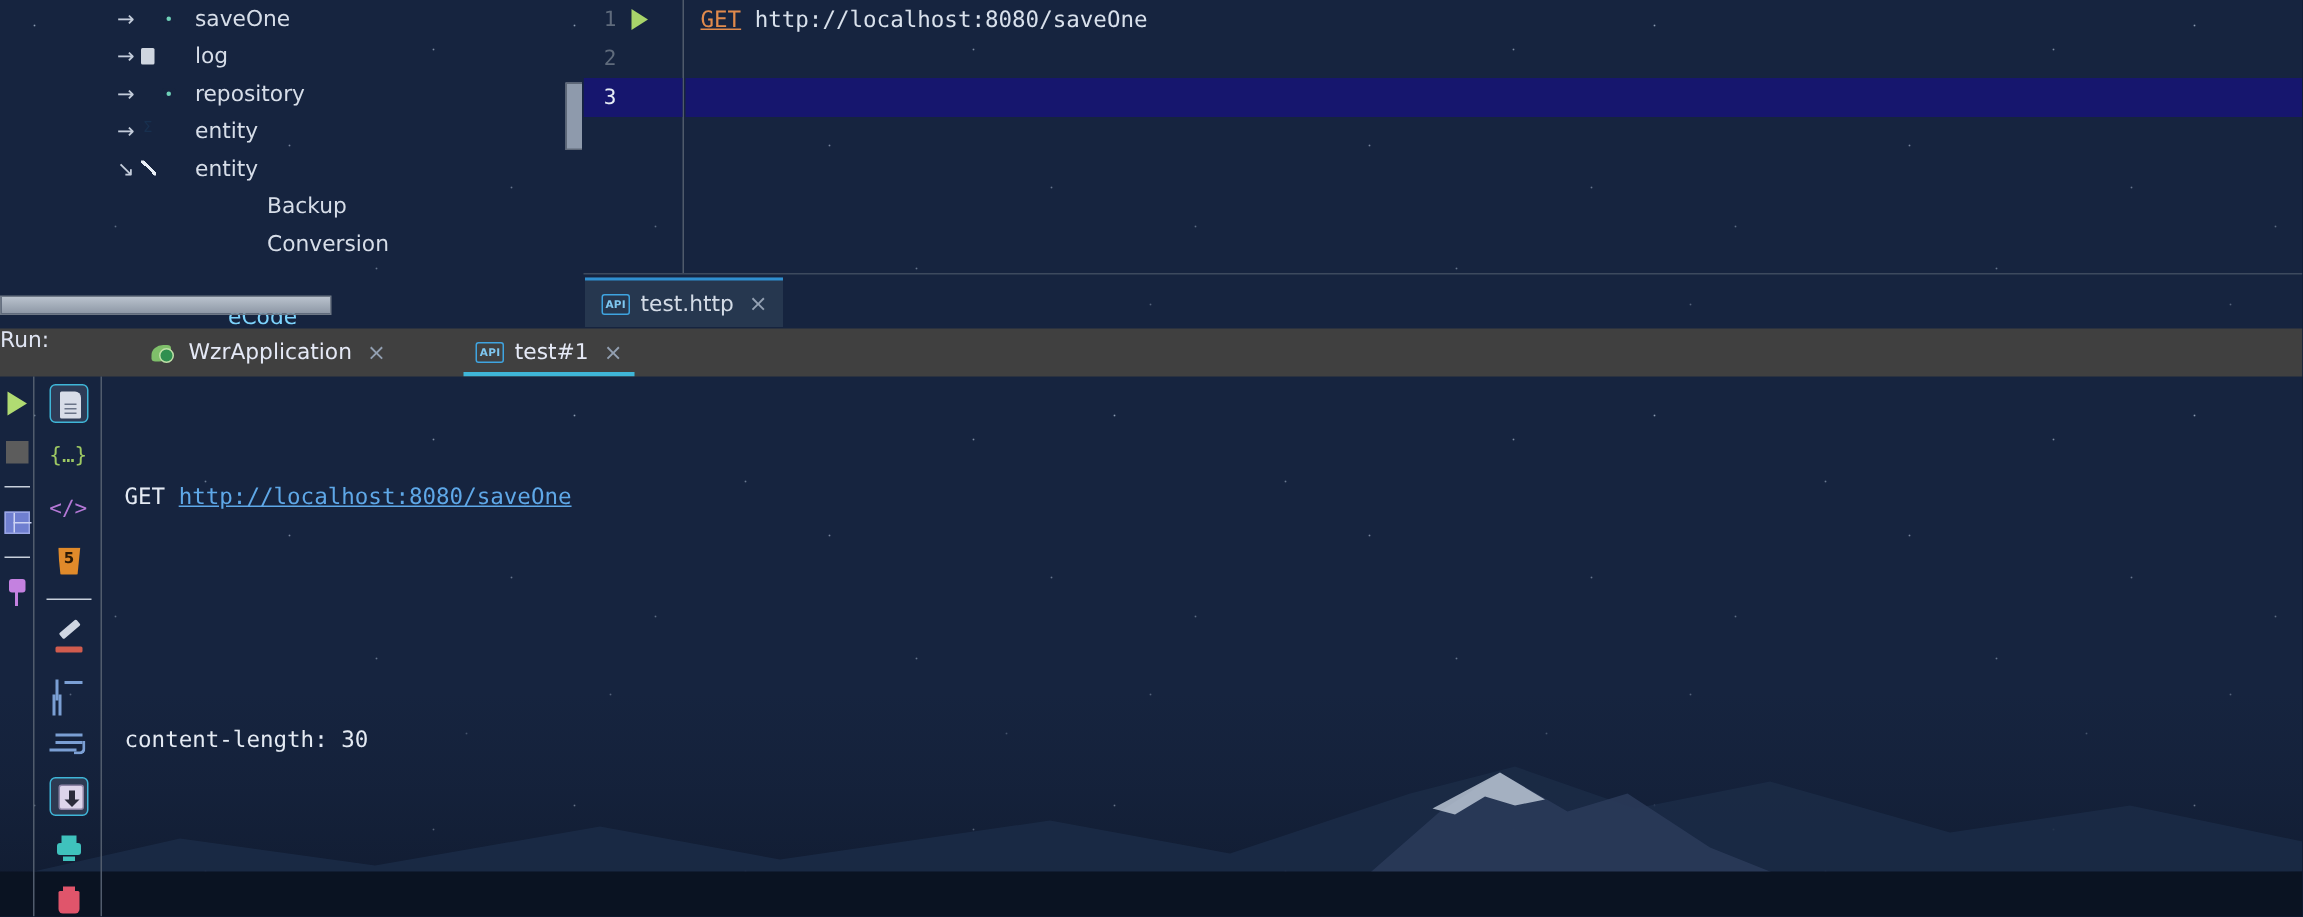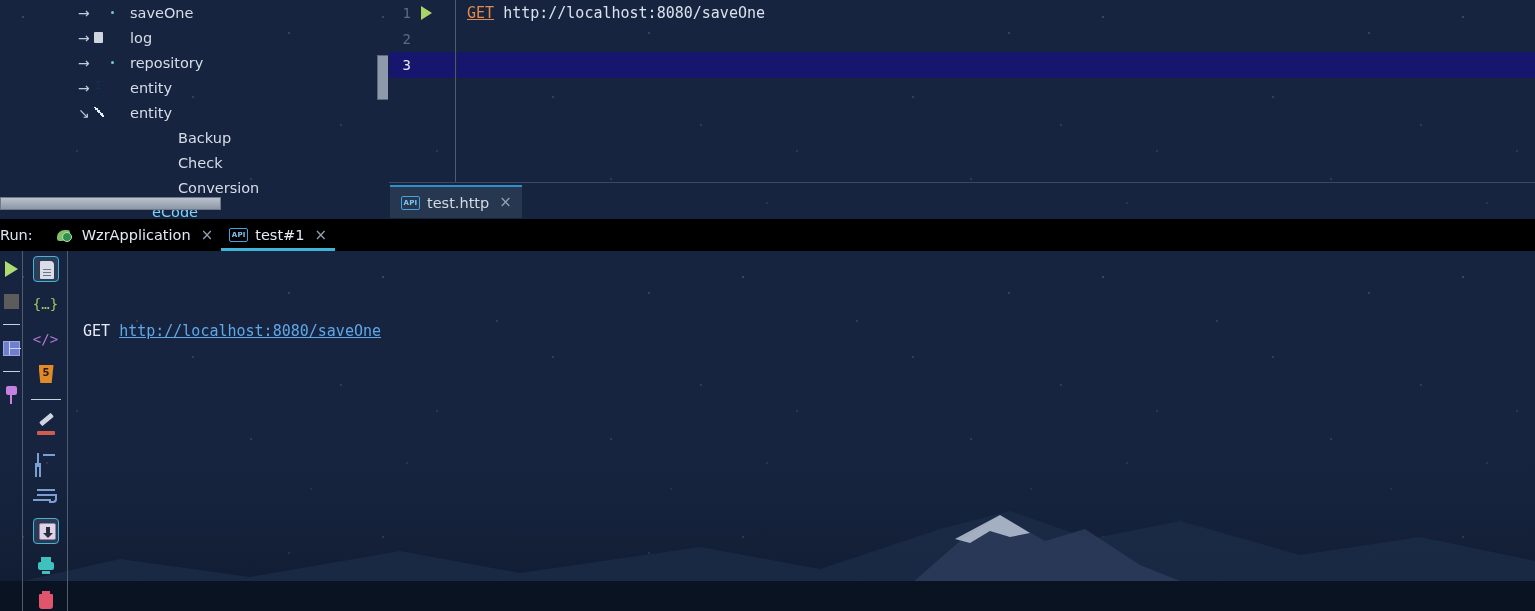--- a/index.html
+++ b/index.html
@@ -296,24 +296,24 @@
   
   .run-window {
     position: absolute;
     left: 0; top: 219px;
     width: 1535px;
     height: 392px;
   }
   .run-tabbar {
     position: relative;
     height: 32px;
-    background: #000000;
+    background: #404040;
     display: flex;
-    align-items: center;
     overflow: hidden;
+    gap: 44px;
   }
   .run-label {
     color: #dfe4f2;
     font-size: 14.5px;
     padding-left: 0px;
     margin-right: 16px;
     white-space: nowrap;
   }
   .run-tab {
     display: flex;
@@ -681,24 +681,20 @@
         <span class="tree-arrow">↘</span>
         <span class="tree-icon"><span class="ic-folder-arrow"></span></span>
         <span>entity</span>
       </div>
 
       <div class="tree-row child">
         <span class="tree-icon"><span class="ic-class"></span></span>
         <span>Backup</span>
       </div>
 
-      <div class="tree-row child">
-        <span class="tree-icon"><span class="ic-class"></span></span>
-        <span>Check</span>
-      </div>
 
       <div class="tree-row child">
         <span class="tree-icon"><span class="ic-class"></span></span>
         <span>Conversion</span>
       </div>
 
       <div class="tree-partial-row">eCode</div>
 
       <div class="tree-hscroll"></div>
       <div class="tree-vscroll"></div>
@@ -801,20 +797,21 @@
             <span class="ic-print"></span>
           </div>
         <div class="tool-btn">
             <span class="ic-trash"></span>
           </div>
       </div>
 
       <div class="console">
         <div class="console-line"><span>GET</span> <span class="console-link">http://localhost:8080/saveOne</span></div>
         <div class="blank"></div>
+        <div class="console-line">content-length: 30</div>
         
         
         
         
         
       </div>
     </div>
   </div>
 </div>
 

